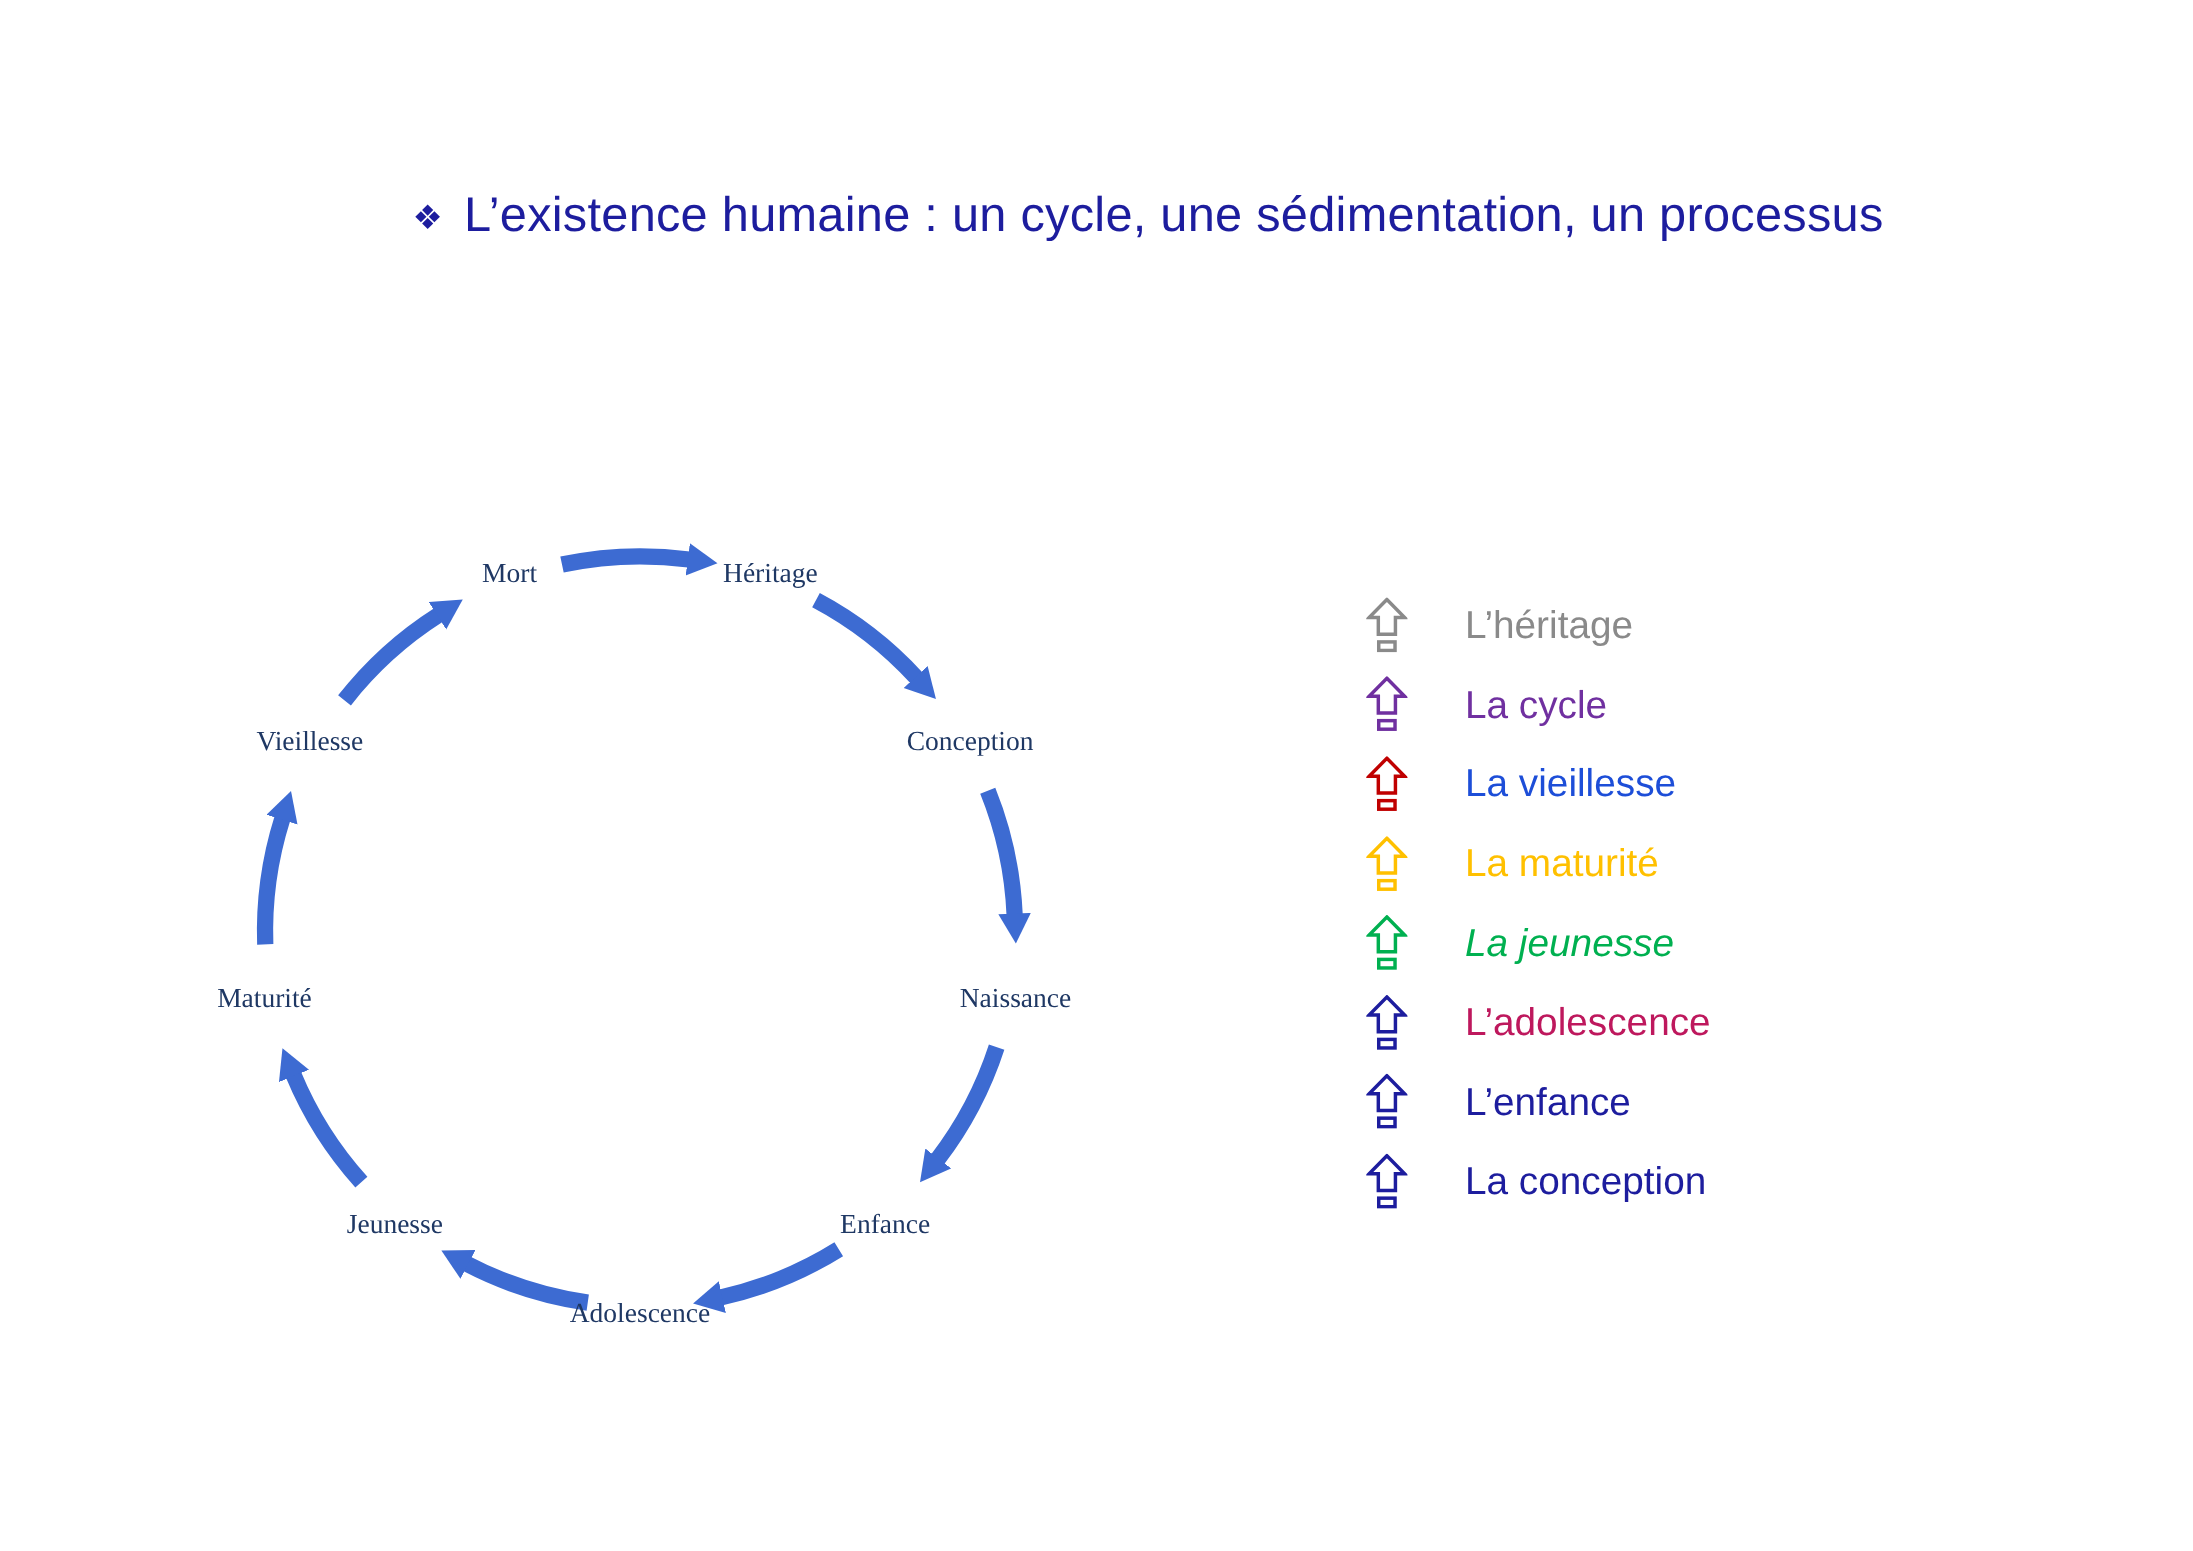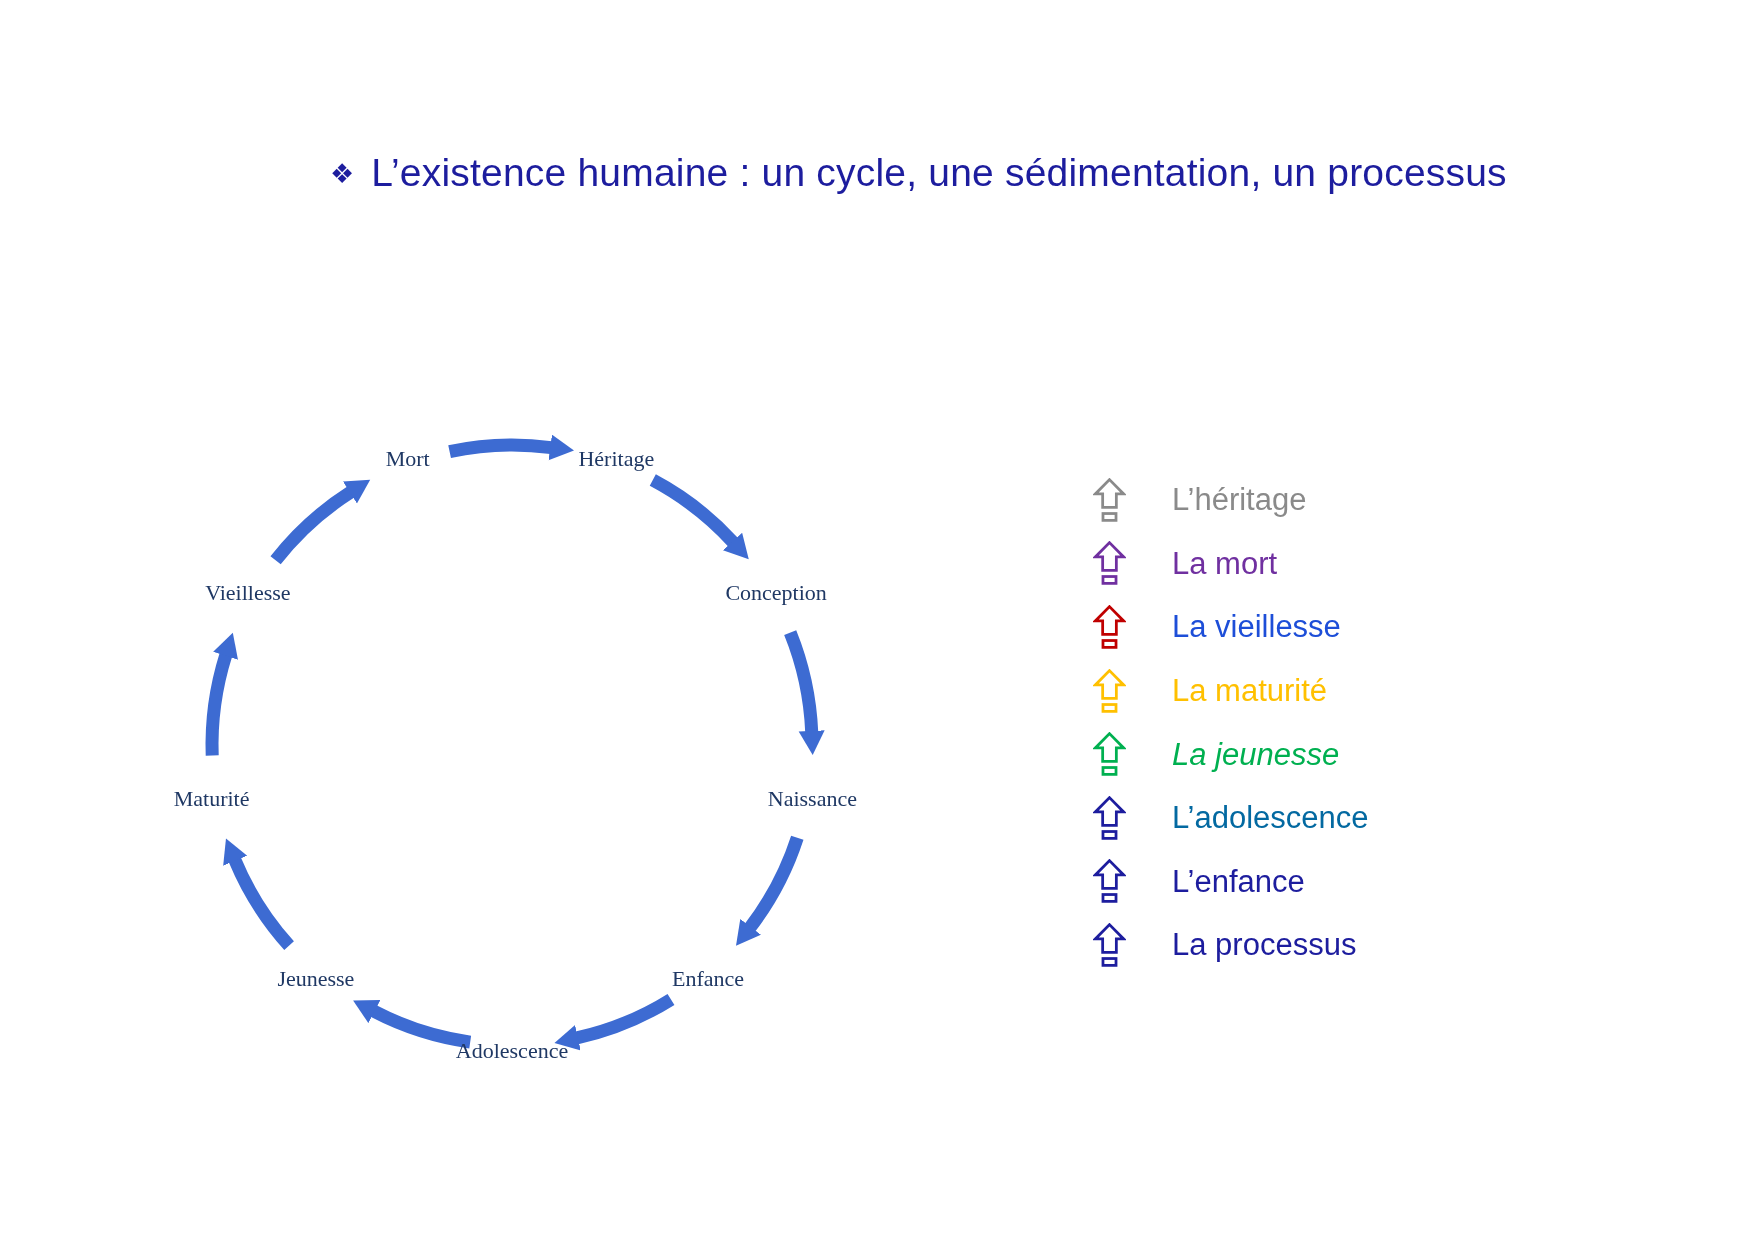--- a/index.html
+++ b/index.html
@@ -129,21 +129,21 @@
       <rect class="icon-stroke" x="6" y="21.8" width="8" height="4.2" stroke="#8a8a8a"></rect>
     </svg>
     <span class="legend-label" style="color: rgb(138, 138, 138);">L’héritage</span>
   </div>
 
   <div class="legend-row">
     <svg class="legend-icon" viewBox="0 0 20 27" xmlns="http://www.w3.org/2000/svg">
       <path class="icon-stroke" d="M10 1 L18.7 9.8 L14.2 9.8 L14.2 18 L5.8 18 L5.8 9.8 L1.3 9.8 Z" stroke="#7030a0"></path>
       <rect class="icon-stroke" x="6" y="21.8" width="8" height="4.2" stroke="#7030a0"></rect>
     </svg>
-    <span class="legend-label" style="color: rgb(112, 48, 160);">La mort</span>
+    <span class="legend-label" style="color: rgb(112, 48, 160);">La cycle</span>
   </div>
 
   <div class="legend-row">
     <svg class="legend-icon" viewBox="0 0 20 27" xmlns="http://www.w3.org/2000/svg">
       <path class="icon-stroke" d="M10 1 L18.7 9.8 L14.2 9.8 L14.2 18 L5.8 18 L5.8 9.8 L1.3 9.8 Z" stroke="#c00000"></path>
       <rect class="icon-stroke" x="6" y="21.8" width="8" height="4.2" stroke="#c00000"></rect>
     </svg>
     <span class="legend-label" style="color: #1d4ed8;">La vieillesse</span>
   </div>
 
@@ -161,34 +161,34 @@
       <rect class="icon-stroke" x="6" y="21.8" width="8" height="4.2" stroke="#00b050"></rect>
     </svg>
     <span class="legend-label" style="color: rgb(0, 176, 80); font-style: italic;">La jeunesse</span>
   </div>
 
   <div class="legend-row">
     <svg class="legend-icon" viewBox="0 0 20 27" xmlns="http://www.w3.org/2000/svg">
       <path class="icon-stroke" d="M10 1 L18.7 9.8 L14.2 9.8 L14.2 18 L5.8 18 L5.8 9.8 L1.3 9.8 Z" stroke="#1d1d9e"></path>
       <rect class="icon-stroke" x="6" y="21.8" width="8" height="4.2" stroke="#1d1d9e"></rect>
     </svg>
-    <span class="legend-label" style="color: #0369a1;">L’adolescence</span>
+    <span class="legend-label" style="color: #be185d;">L’adolescence</span>
   </div>
 
   <div class="legend-row">
     <svg class="legend-icon" viewBox="0 0 20 27" xmlns="http://www.w3.org/2000/svg">
       <path class="icon-stroke" d="M10 1 L18.7 9.8 L14.2 9.8 L14.2 18 L5.8 18 L5.8 9.8 L1.3 9.8 Z" stroke="#1d1d9e"></path>
       <rect class="icon-stroke" x="6" y="21.8" width="8" height="4.2" stroke="#1d1d9e"></rect>
     </svg>
     <span class="legend-label" style="color: rgb(29, 29, 158);">L’enfance</span>
   </div>
 
 
   <div class="legend-row">
     <svg class="legend-icon" viewBox="0 0 20 27" xmlns="http://www.w3.org/2000/svg">
       <path class="icon-stroke" d="M10 1 L18.7 9.8 L14.2 9.8 L14.2 18 L5.8 18 L5.8 9.8 L1.3 9.8 Z" stroke="#1d1d9e"></path>
       <rect class="icon-stroke" x="6" y="21.8" width="8" height="4.2" stroke="#1d1d9e"></rect>
     </svg>
-    <span class="legend-label" style="color: rgb(29, 29, 158);">La processus</span>
+    <span class="legend-label" style="color: rgb(29, 29, 158);">La conception</span>
   </div>
 </div>
 
 </div>
 
 </body></html>

